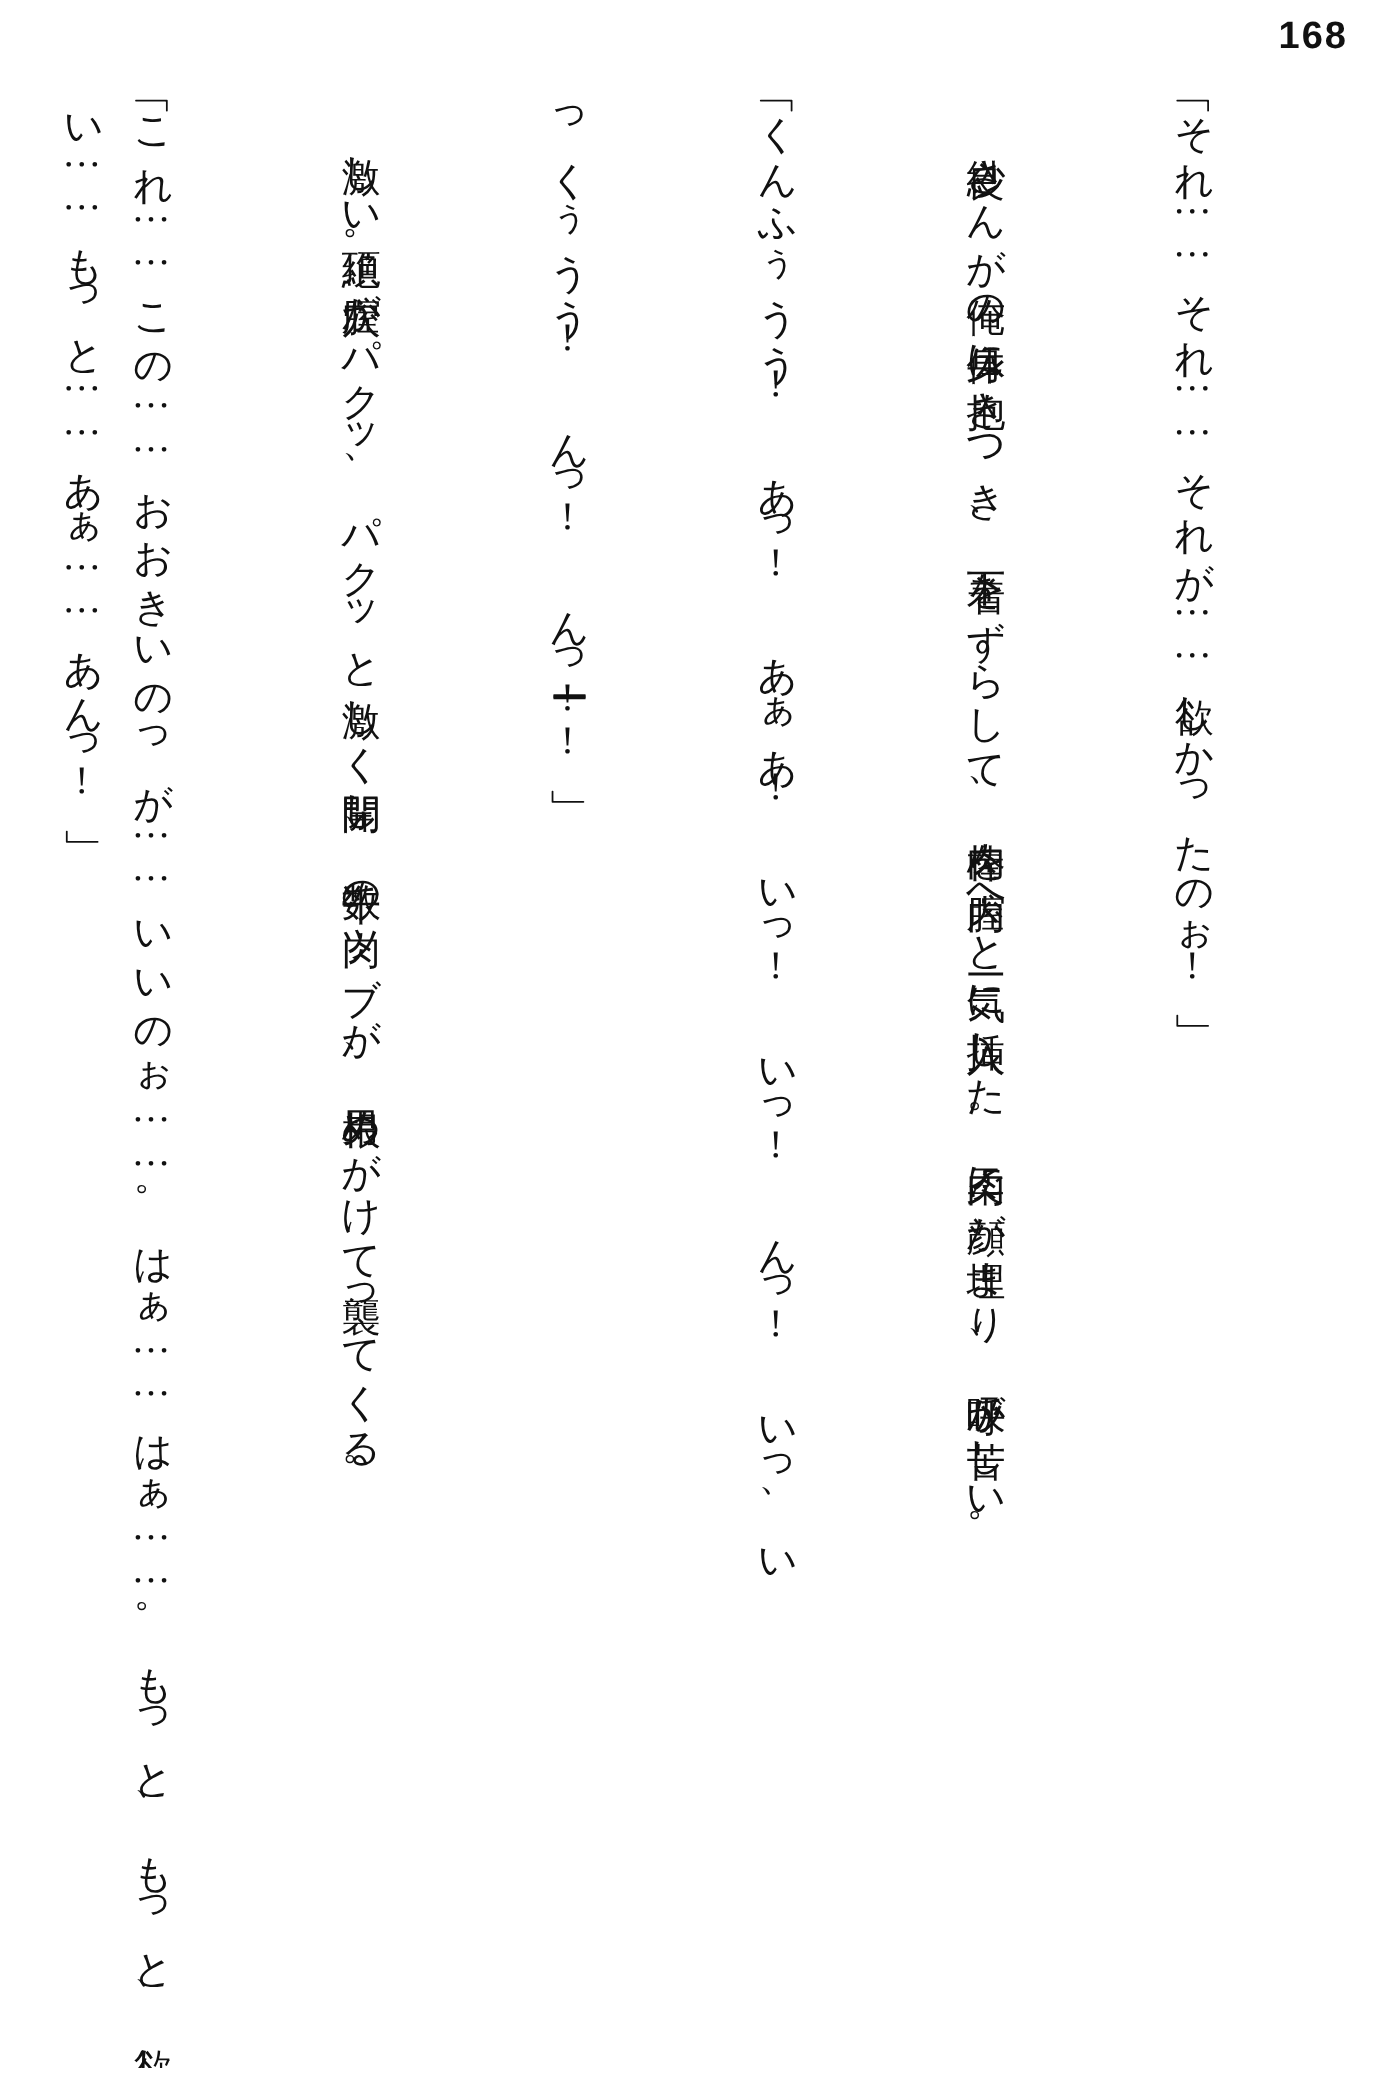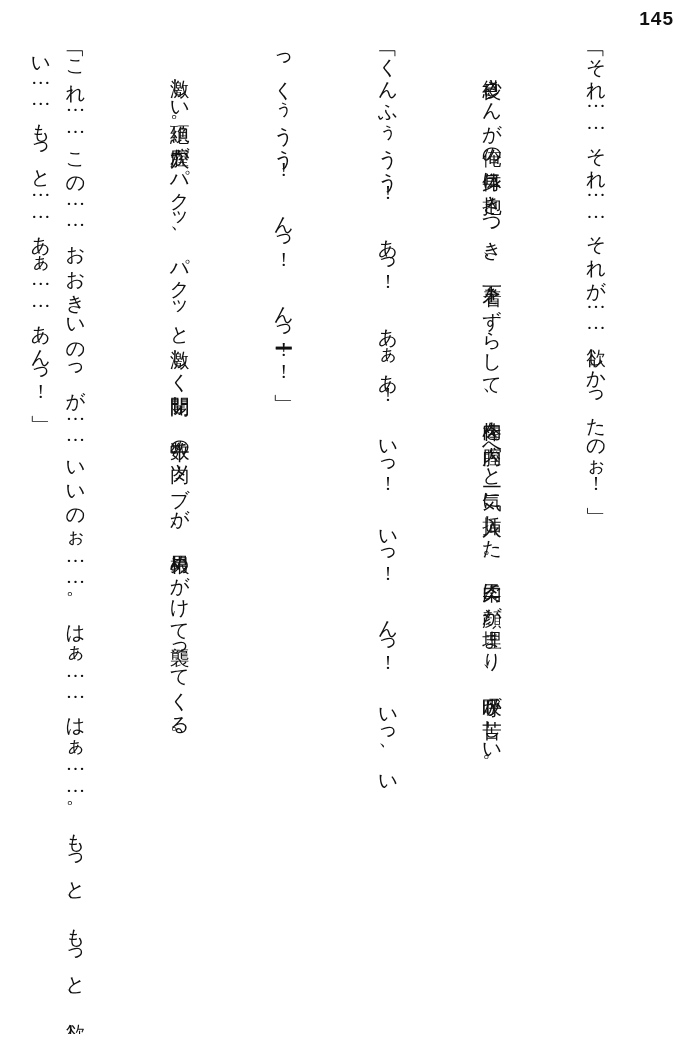--- a/index.html
+++ b/index.html
@@ -54,21 +54,21 @@
   }
   .line {
     display: block;
   }
 </style>
 </head>
 <body>
 
 <div class="page">
 
-  <div class="page-number">145</div>
+  <div class="page-number">168</div>
 
   <div class="body-text">
     <p class="line">「それ……それ……それが……欲しかったのぉ!」</p>
     <p class="line">　紗良さんが俺の身体に抱きつき、下着をずらして、肉棒を膣内へと一気に挿入した。柔肉に顔が埋まり、呼吸が苦しい。</p>
     <p class="line">「くんふぅうう! あっ! あぁあ! いっ! いっ! んっ! いっ、い</p>
     <p class="line">っくぅうう! んっ! んっーー!!」</p>
     <p class="line">　激しい絶頂。膣穴がパクッ、パクッと激しく開閉し、数千の肉ツブが、男根めがけて襲ってくる。</p>
     <p class="line">「これ……この……おおきいのっが……いいのぉ……。はぁ……はぁ……。もっと、もっと、欲しい……もっと……あぁ……あんっ!」</p>
     
     

